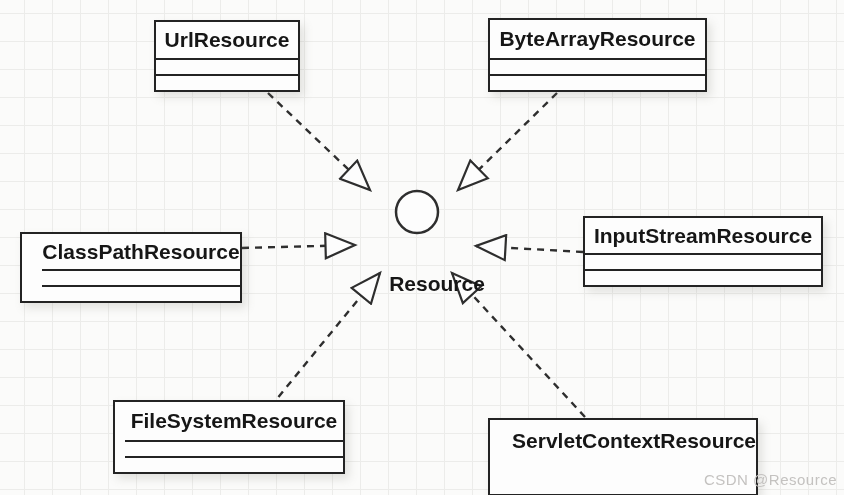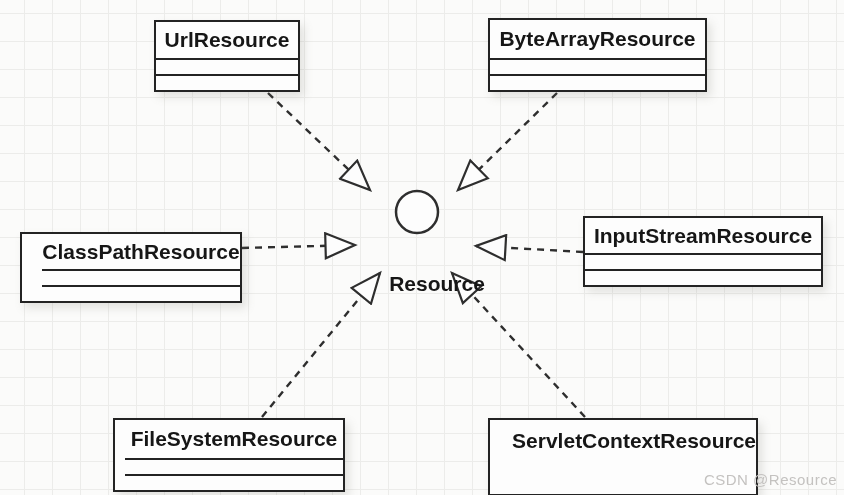--- a/index.html
+++ b/index.html
@@ -112,21 +112,21 @@
     <div class="uml-row"></div>
     <div class="uml-row"></div>
   </div>
 
   <div class="uml-class" style="left:583px; top:216px; width:240px; height:71px;">
     <div class="uml-title">InputStreamResource</div>
     <div class="uml-row"></div>
     <div class="uml-row"></div>
   </div>
 
-  <div class="uml-class" style="left:113px; top:418px; width:232px; height:74px;padding-left:10px;">
+  <div class="uml-class" style="left:113px; top:400px; width:232px; height:74px;padding-left:10px;">
     <div class="uml-title">FileSystemResource</div>
     <div class="uml-row"></div>
     <div class="uml-row"></div>
   </div>
 
   <div class="uml-class" style="left:488px; top:418px; width:270px; height:78px;align-items:flex-end;">
     <div class="uml-title">ServletContextResource</div>
     <div class="uml-row"></div>
     <div class="uml-row"></div>
   </div>

